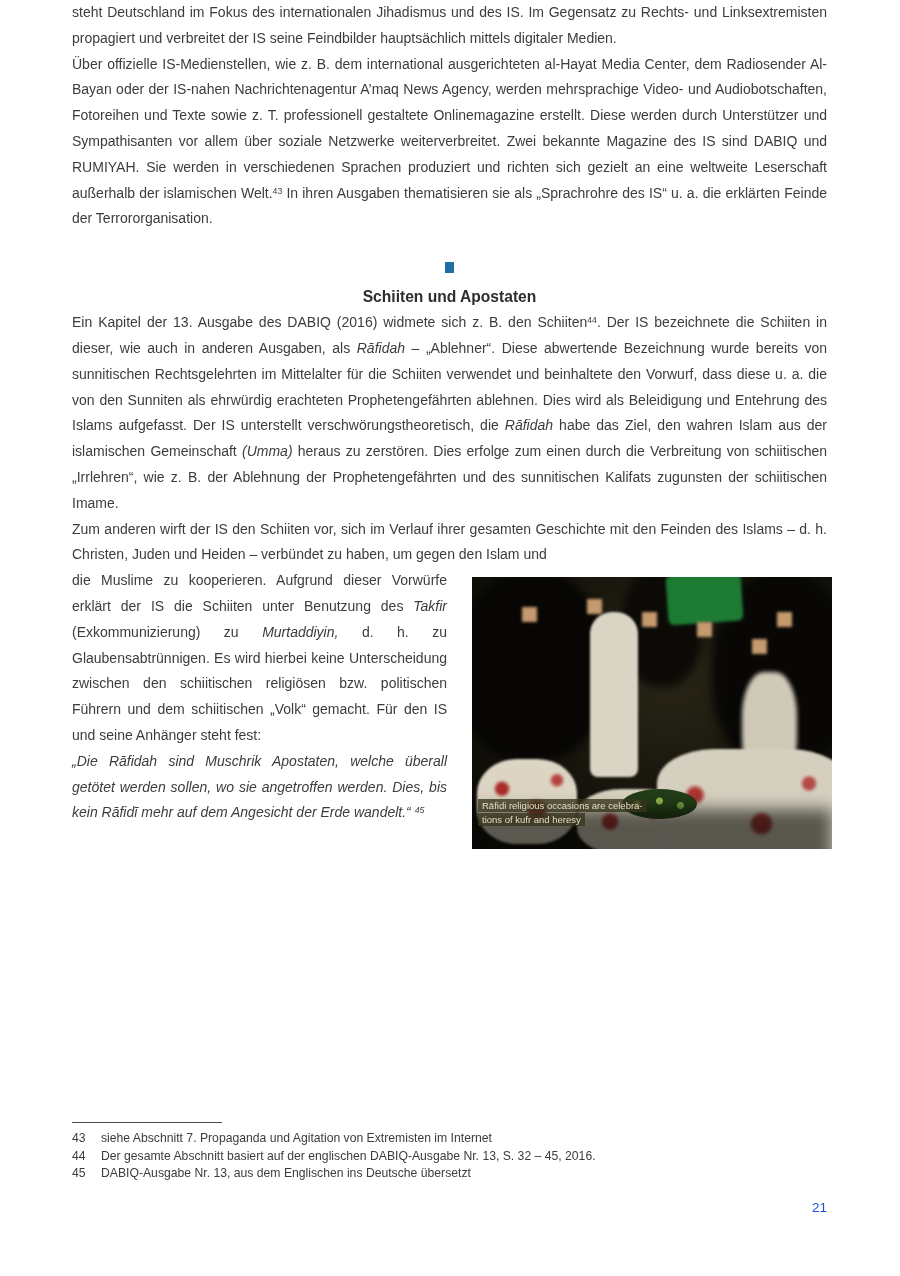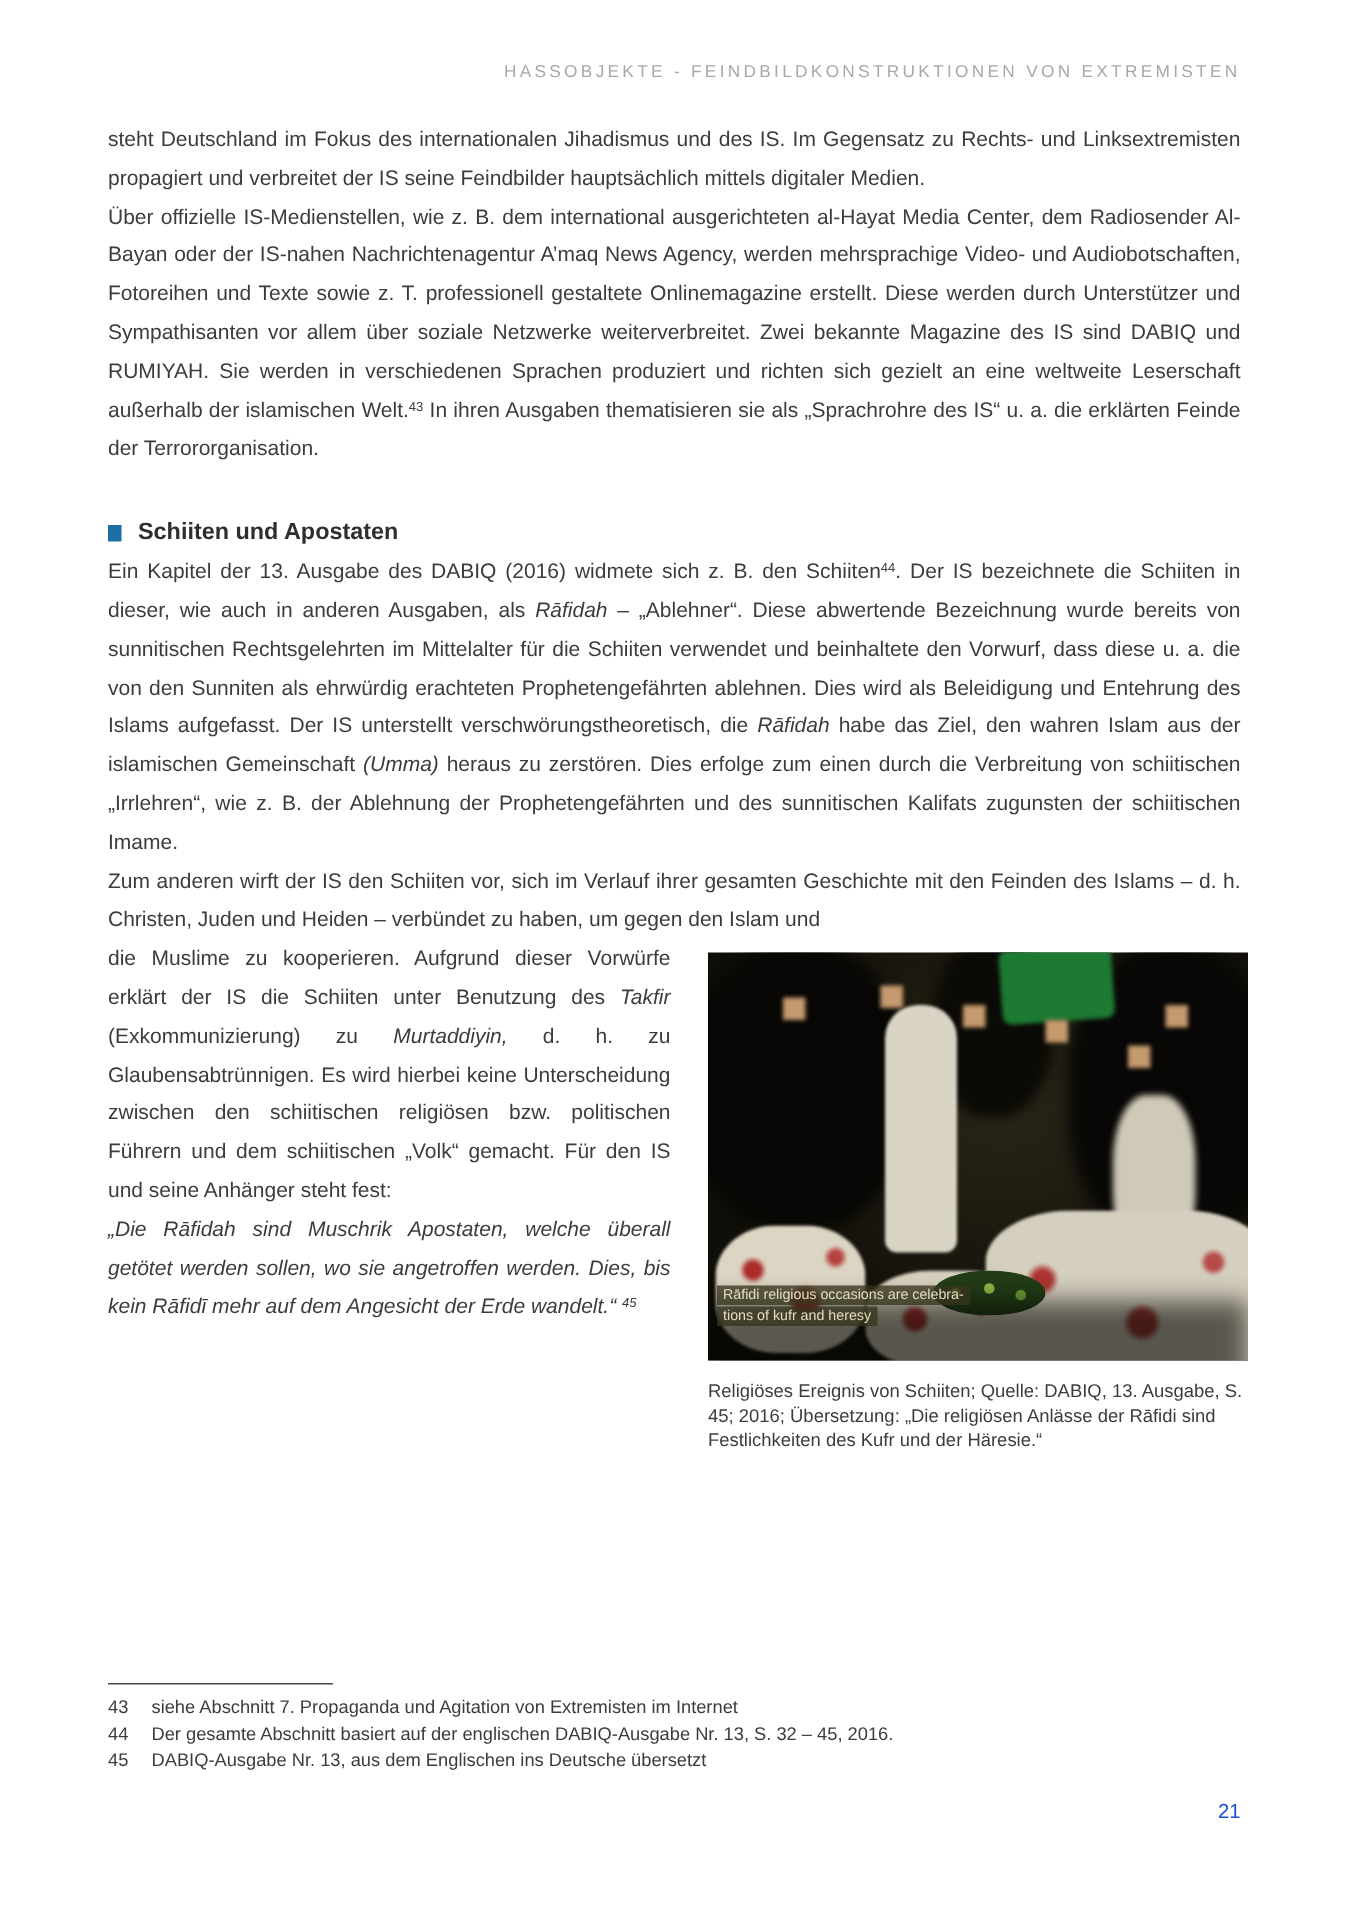--- a/index.html
+++ b/index.html
@@ -13,21 +13,21 @@
   .running-header{
     padding-top:42px;text-align:right;color:#a8a8a8;
     font-size:11.5px;letter-spacing:2.2px;font-weight:400;
     margin-bottom:26px;
   }
   p.body{margin:0;font-size:14px;line-height:25.8px;text-align:justify;}
   em{}
   sup{font-size:0.62em;position:relative;top:-0.45em;vertical-align:baseline;line-height:0;}
   .section-heading{
     margin:30px 0 0 0;display:flex;align-items:center;gap:11px;
-    font-size:15.6px;font-weight:700;line-height:26px;color:#2e2e2e;
+    font-size:15.6px;font-weight:700;line-height:26px;color:#2e2e2e;flex-direction:column;
   }
   .section-bullet{width:9px;height:11px;background:#1d6ea5;flex:none;display:inline-block;}
   .wrap-row{display:flex;gap:25px;align-items:flex-start;margin-top:0;}
   .col-left{width:375px;flex:none;}
   .col-right{width:360px;flex:none;margin:0;}
   .quote{margin-top:6px;font-style:italic;line-height:26px;}
   figure{margin:0;}
   .photo{
     position:relative;width:360px;height:272px;overflow:hidden;
     background:radial-gradient(ellipse at 55% 35%, #2a2618 0%, #15130b 55%, #0a0906 100%);
@@ -73,21 +73,20 @@
   .fn-num{width:29px;flex:none;}
   .fn-text{flex:1;}
   .page-number{position:absolute;right:73px;top:1200px;font-size:13.5px;color:#1d4ed8;}
 </style>
 </head>
 <body>
 
 <div class="page">
   <div class="content">
 
-    <div class="running-header">HASSOBJEKTE - FEINDBILDKONSTRUKTIONEN VON EXTREMISTEN</div>
 
     <p class="body">steht Deutschland im Fokus des internationalen Jihadismus und des IS. Im Gegensatz zu Rechts- und Linksextremisten propagiert und verbreitet der IS seine Feindbilder hauptsächlich mittels digitaler Medien.</p>
 
     <p class="body"><span>Über offizielle IS-Medienstellen, wie z. B. dem international ausgerichteten al-Hayat Media Center, dem Radiosender Al-Bayan oder der IS-nahen Nachrichtenagentur A’maq News Agency, werden mehrsprachige Video- und Audiobotschaften, Fotoreihen und Texte sowie z. T. professionell gestaltete Onlinemagazine erstellt. Diese werden durch Unterstützer und Sympathisanten vor allem über soziale Netzwerke weiterverbreitet. Zwei bekannte Magazine des IS sind DABIQ und RUMIYAH. Sie werden in verschiedenen Sprachen produziert und richten sich gezielt an eine weltweite Leserschaft außerhalb der islamischen Welt.</span><sup>43</sup><span> In ihren Ausgaben thematisieren sie als „Sprachrohre des IS“ u. a. die erklärten Feinde der Terrororganisation.</span></p>
 
     <h2 class="section-heading">
       <span class="section-bullet"></span>
       <span>Schiiten und Apostaten</span>
     </h2>
 
@@ -119,21 +118,20 @@
           <div class="ph kneeler2"></div>
           <div class="ph sheet"></div>
           <div class="ph wreath"></div>
           <div class="ph floor-shadow"></div>
           <div class="photo-overlay">
             <span class="ovl-line">Rāfidi religious occasions are celebra-</span>
             <span class="ovl-line">tions of kufr and heresy</span>
           </div>
         </div>
         <figcaption>
-          <div>Religiöses Ereignis von Schiiten; Quelle: DABIQ, 13. Ausgabe, S. 45; 2016; Übersetzung: „Die religiösen Anlässe der Rāfidi sind Festlichkeiten des Kufr und der Häresie.“</div>
         </figcaption>
       </figure>
     </div>
 
   </div>
 
   <div class="footnotes">
     <div class="fn-rule"></div>
     <div class="fn-row">
       <span class="fn-num">43</span>

